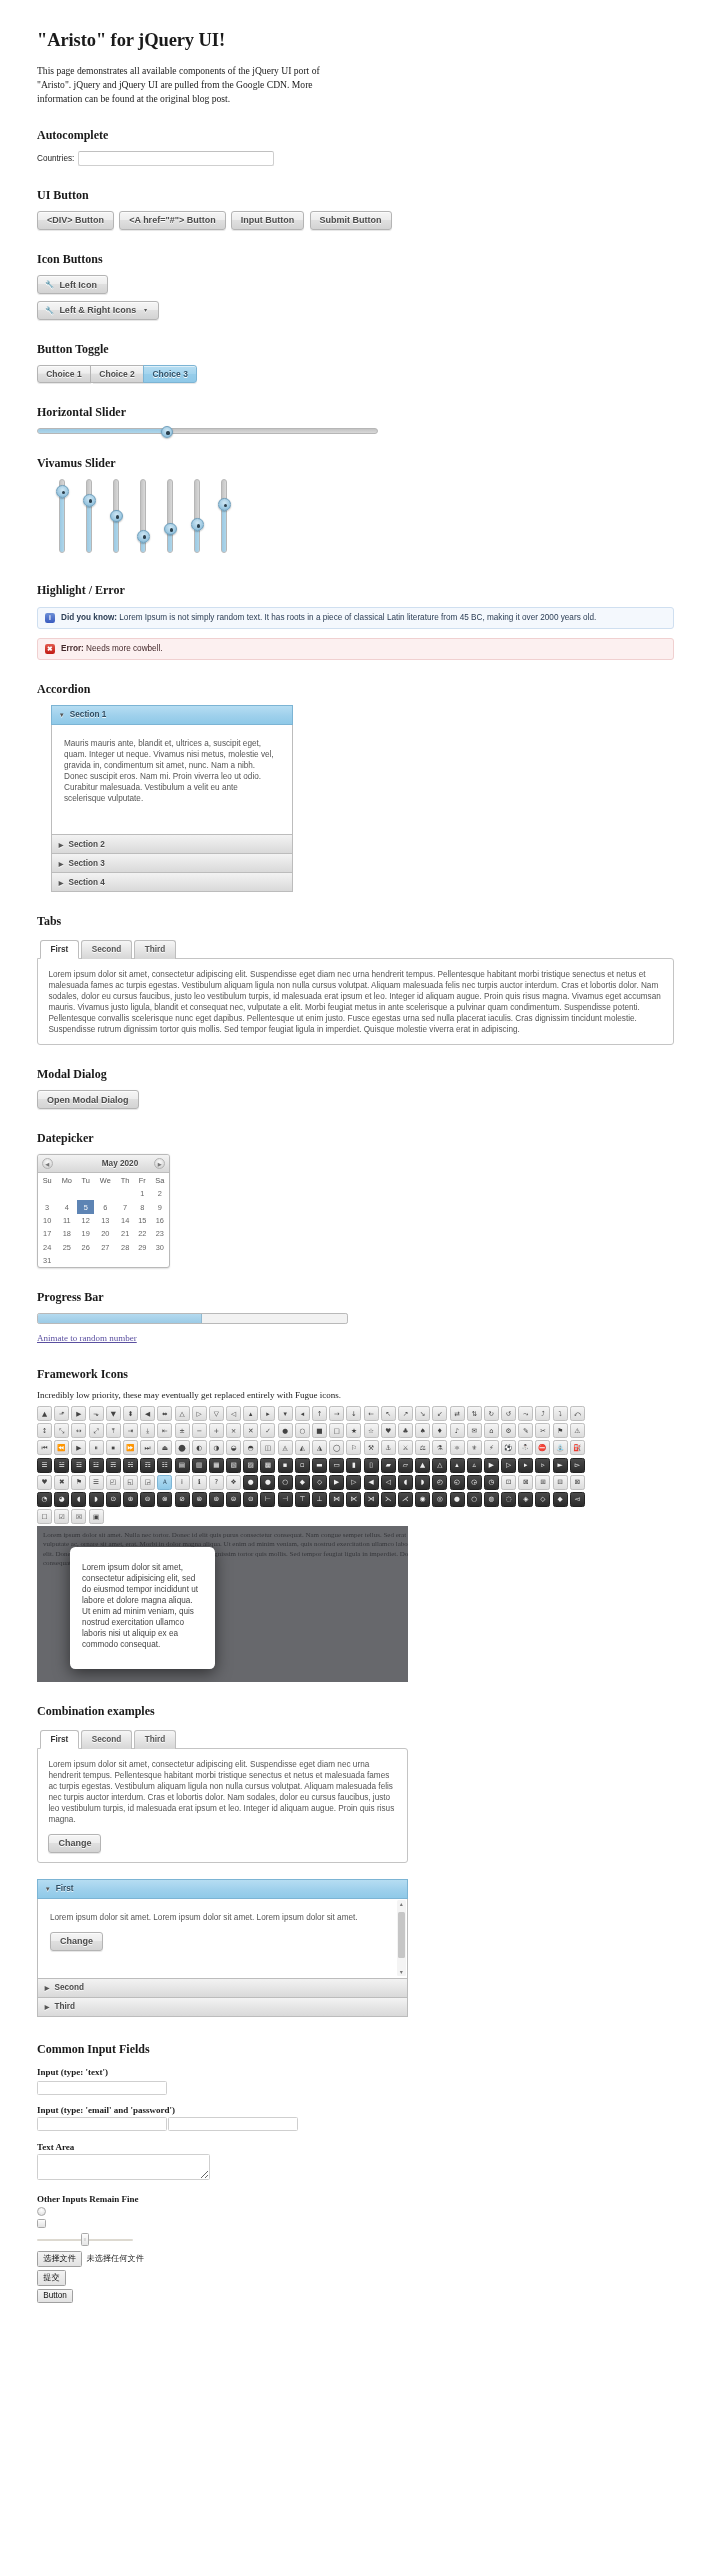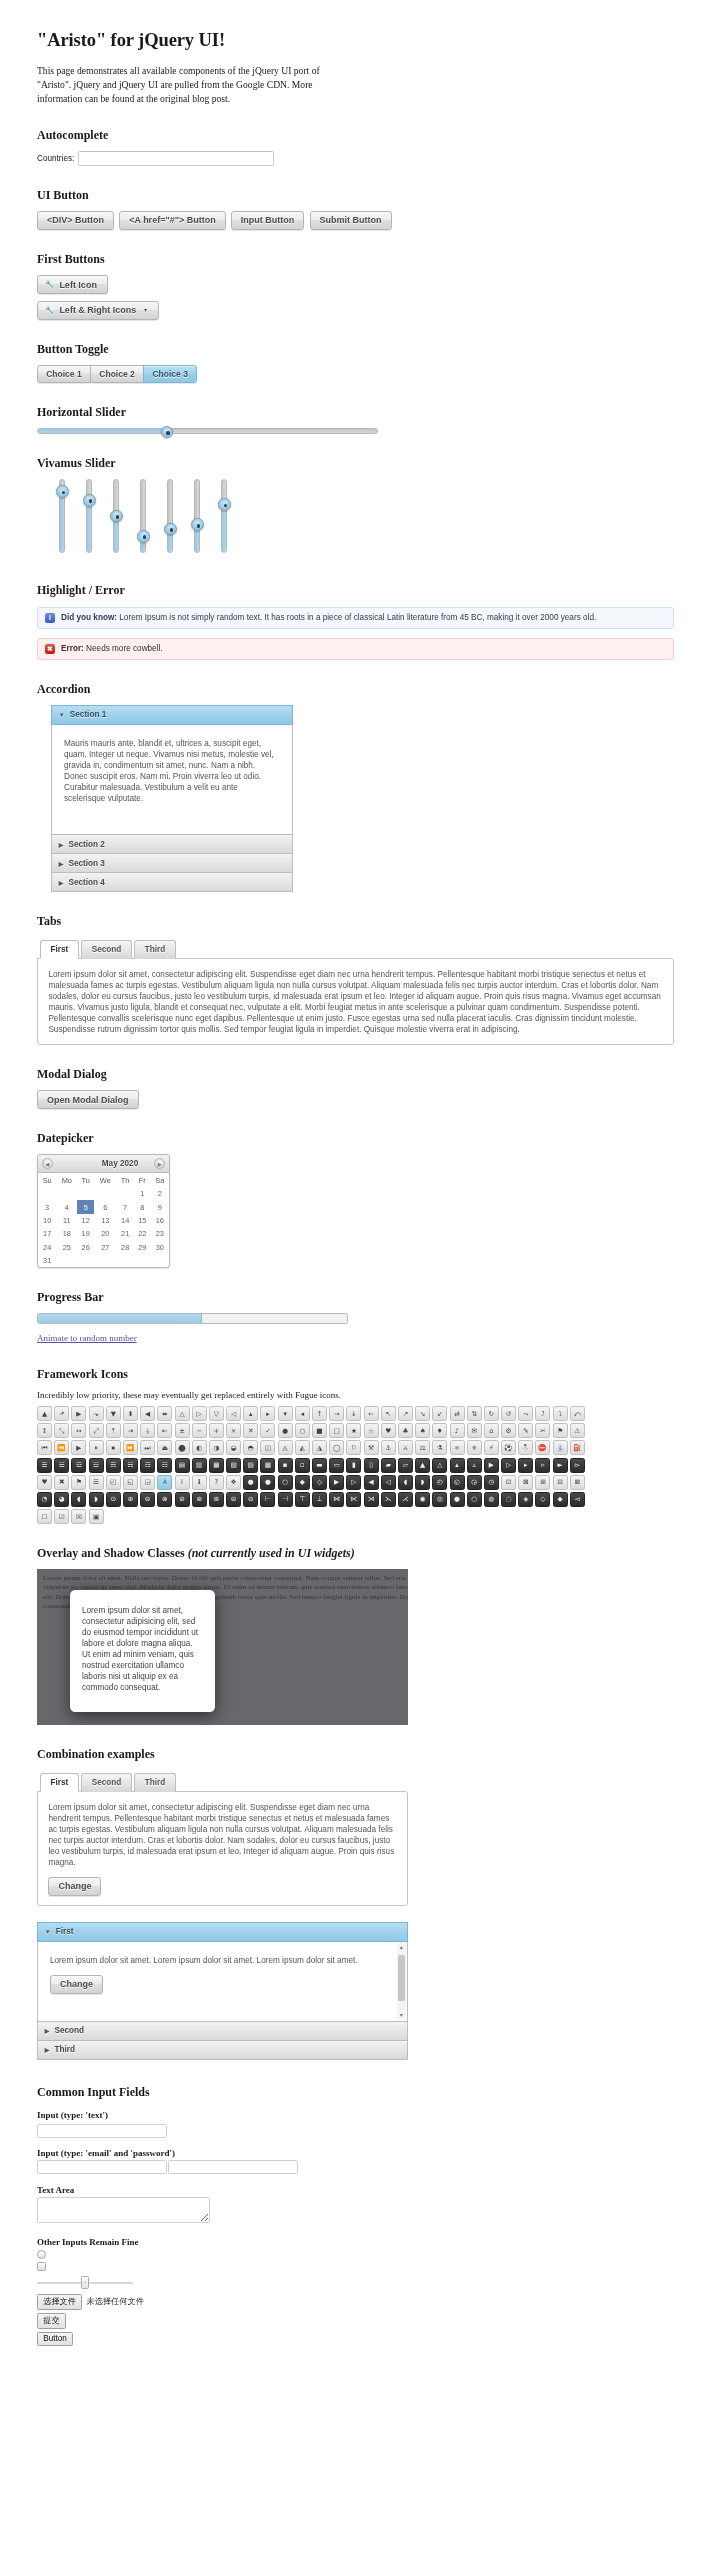--- a/index.html
+++ b/index.html
@@ -357,21 +357,21 @@
   
   <h2 class="sec">UI Button</h2>
   <div class="btnrow">
     <div class="btn">&lt;DIV&gt; Button</div>
     <a class="btn" href="#">&lt;A href="#"&gt; Button</a>
     <div class="btn">Input Button</div>
     <div class="btn">Submit Button</div>
   </div>
 
   
-  <h2 class="sec">First Buttons</h2>
+  <h2 class="sec">Icon Buttons</h2>
   <div>
     <div class="btn" style="padding:0 10.4px 0 7.4px">
       <span class="icn">🔧</span>
       <span>Left Icon</span>
     </div>
   </div>
   <div style="margin-top:6.7px">
     <div class="btn" style="padding:0 7.4px">
       <span class="icn">🔧</span>
       <span>Left &amp; Right Icons</span>
@@ -859,23 +859,20 @@
         </div>
         <div class="iconset" style="margin-bottom: 2.2px;">
           <div class="ibox">☐</div>
           <div class="ibox">☑</div>
           <div class="ibox">☒</div>
           <div class="ibox">▣</div>
         </div>
       </div>
 
   
-  <h2 class="sec">
-    <span>Overlay and Shadow Classes </span><span class="ital">(not currently used in UI widgets)</span>
-  </h2>
   <div class="ovl">
     <div class="bgtext">Lorem ipsum dolor sit amet. Nulla nec tortor. Donec id elit quis purus consectetur consequat.
 Nam congue semper tellus. Sed erat dolor, dapibus sit amet, venenatis ornare, ultrices ut, nisi. Aliquam ante. Suspendisse scelerisque dui nec velit. Duis augue augue, gravida euismod, vulputate ac, ornare sit amet, erat. Morbi in dolor magna aliqua. Ut enim ad minim veniam, quis nostrud exercitation ullamco laboris nisi ut aliquip ex ea commodo consequat.
 Nulla facilisi. Nullam sit amet dolor. Cras dignissim tincidunt molestie. Suspendisse rutrum. Nam molestie elit. Donec libero risus, commodo vitae, pharetra curabitur dignissim tortor quis mollis. Sed tempor feugiat ligula in imperdiet. Donec id elit quis purus consectetur consequat.
 Duis fugiat dapibus lacus. Lorem ipsum dolor sit amet. Nulla nec tortor. Donec id elit quis purus consectetur consequat.</div>
     <div class="shade"></div>
     <div class="card">Lorem ipsum dolor sit amet, consectetur adipisicing elit, sed do eiusmod tempor incididunt ut labore et dolore magna aliqua. Ut enim ad minim veniam, quis nostrud exercitation ullamco laboris nisi ut aliquip ex ea commodo consequat.</div>
   </div>
 
   

